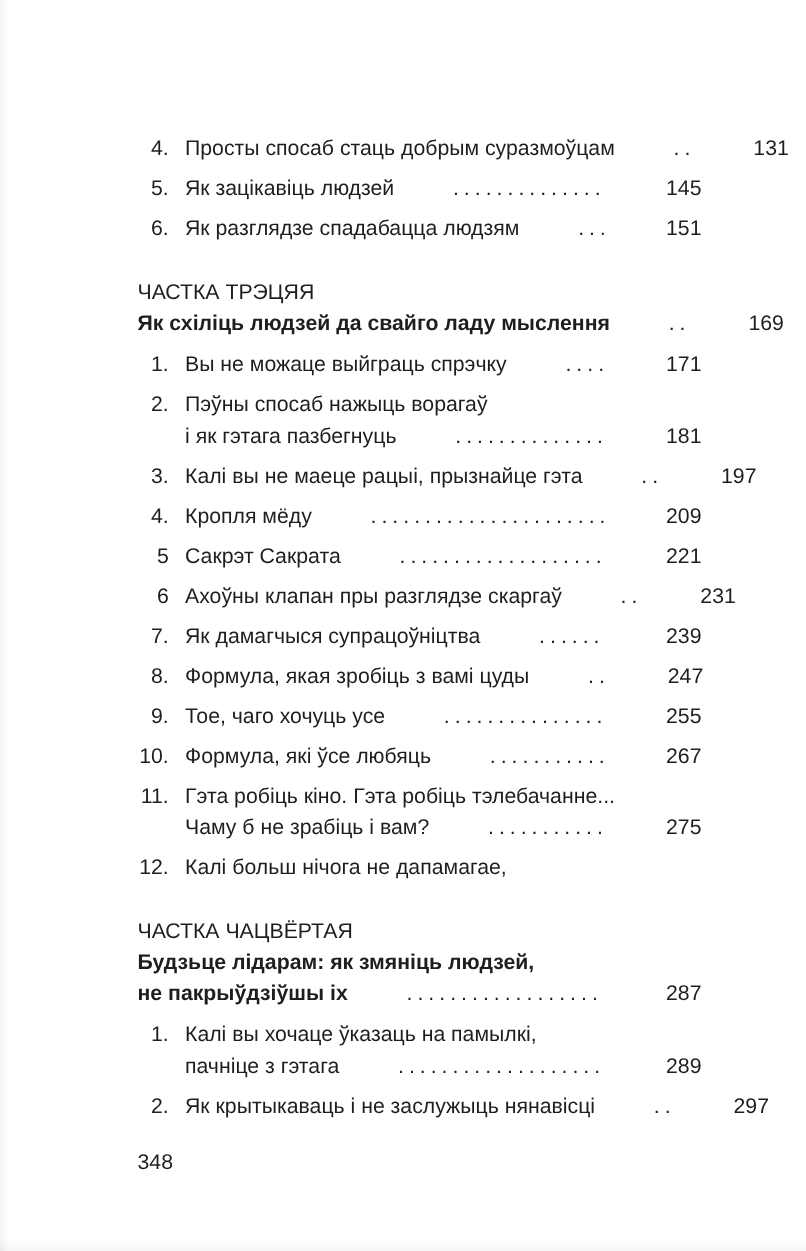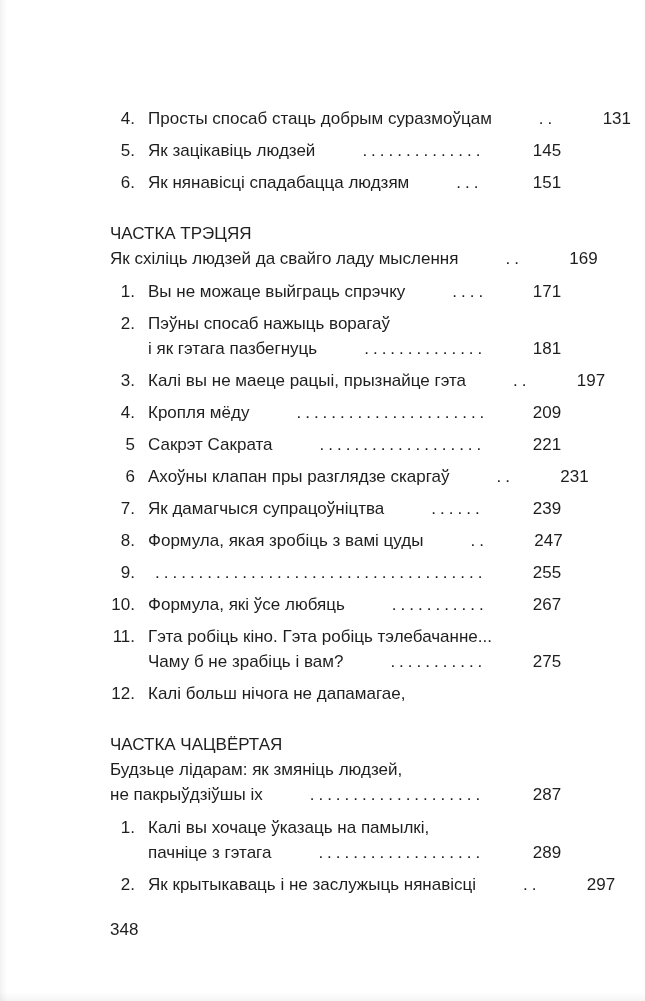--- a/index.html
+++ b/index.html
@@ -37,21 +37,21 @@
   }
   .leader::after {
     content: "......................................................................";
     letter-spacing: 4px;
   }
   .pg { flex: none; min-width: 30px; text-align: center; white-space: nowrap; font-weight: 400; }
 
   .part { margin-top: 26px; }
   .kicker { font-weight: 400; margin-top: 11px; }
   .part-title { font-weight: 700; margin-bottom: 8px; }
-  .part-title .t { font-weight: 400; }
+  .part-title .t { font-weight: 700; }
 
   .folio { margin-top: 20px; }
 </style>
 </head>
 <body>
 
 <div class="toc">
 
   <section class="entries">
       <div class="toc-entry">
@@ -71,21 +71,21 @@
             <span class="t">Як зацікавіць людзей</span>
             <span class="leader"></span>
             <span class="pg">145</span>
           </span>
         </span>
       </div>
       <div class="toc-entry">
         <span class="num">6.</span>
         <span class="body">
           <span class="line">
-            <span class="t">Як нянавісці спадабацца людзям</span>
+            <span class="t">Як разглядзе спадабацца людзям</span>
             <span class="leader"></span>
             <span class="pg">151</span>
           </span>
         </span>
       </div>
     </section>
 
   <section class="part">
     <div class="kicker">ЧАСТКА ТРЭЦЯЯ</div>
     <div class="part-title">
@@ -176,20 +176,21 @@
               <span class="t">Формула, якая зробіць з вамі цуды</span>
               <span class="leader"></span>
               <span class="pg">247</span>
             </span>
           </span>
         </div>
         <div class="toc-entry">
           <span class="num">9.</span>
           <span class="body">
             <span class="line">
+              <span class="t">Тое, чаго хочуць усе</span>
               <span class="leader"></span>
               <span class="pg">255</span>
             </span>
           </span>
         </div>
         <div class="toc-entry">
           <span class="num">10.</span>
           <span class="body">
             <span class="line">
               <span class="t">Формула, які ўсе любяць</span>

